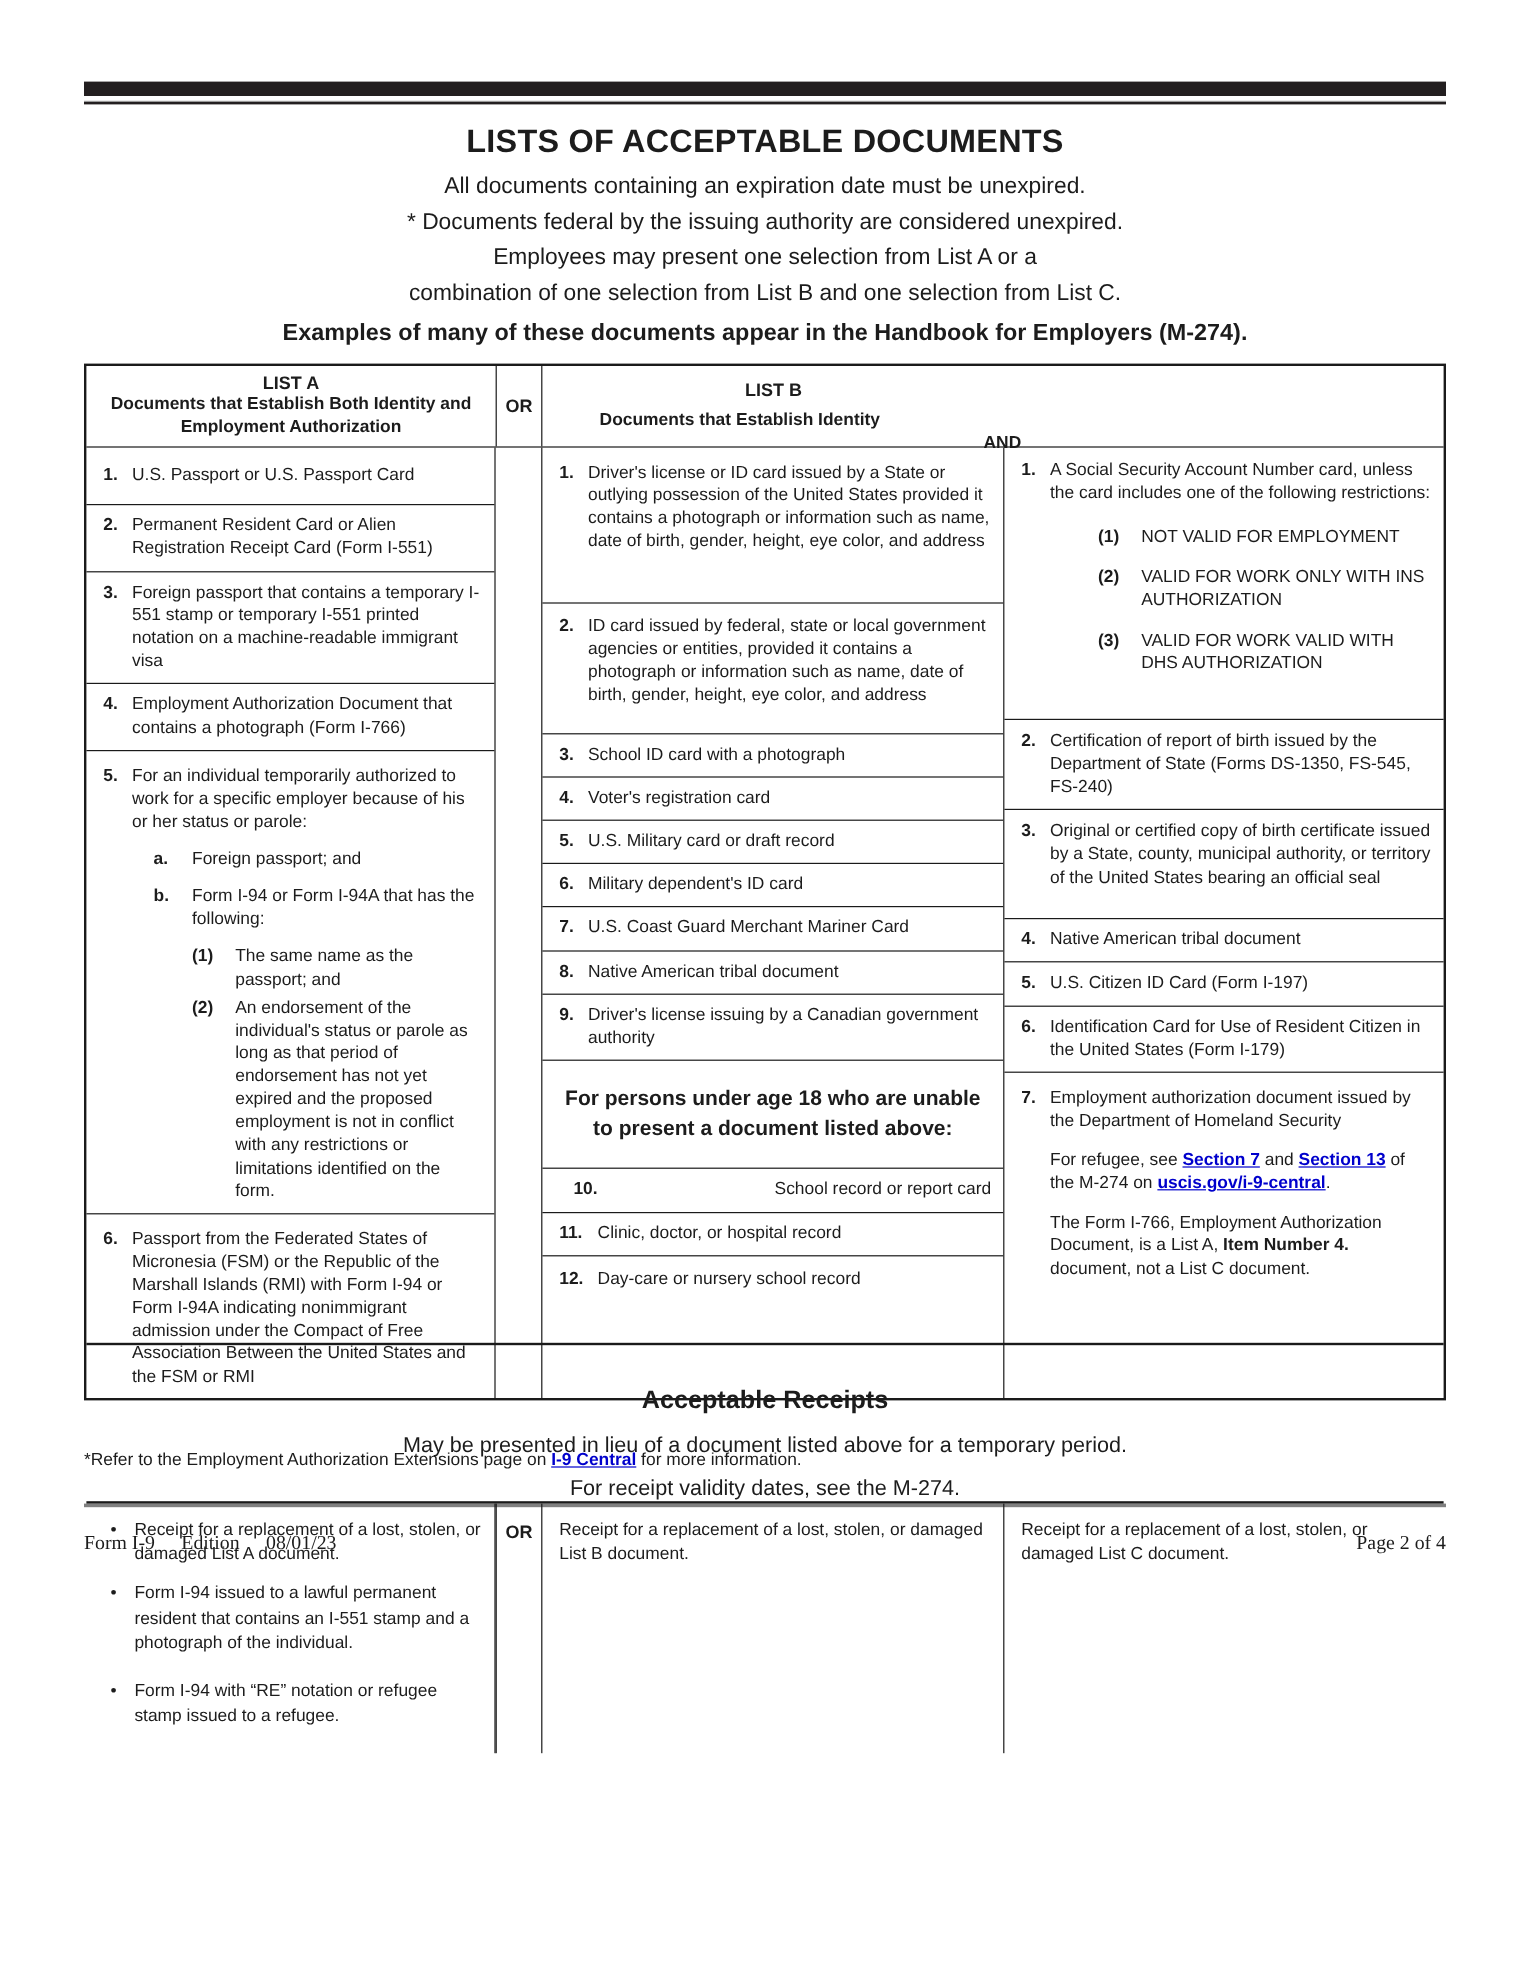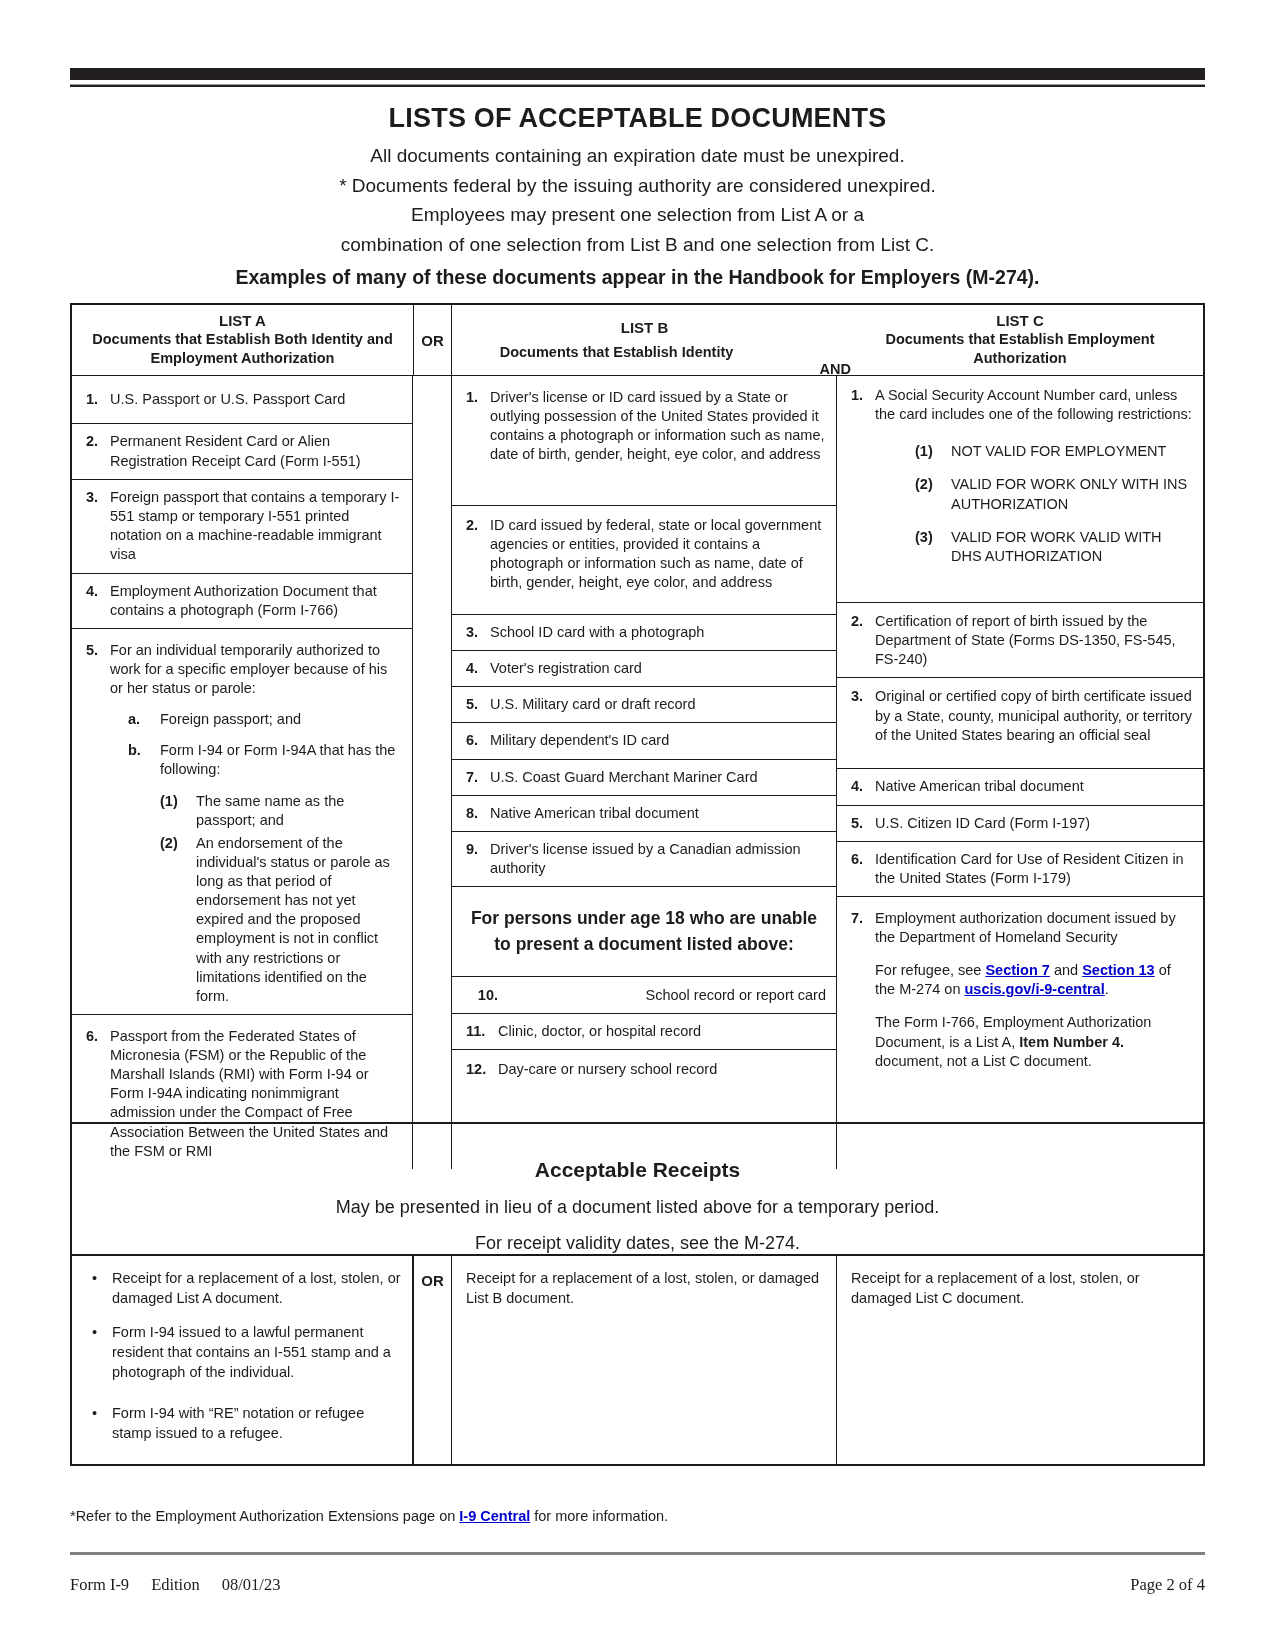--- a/index.html
+++ b/index.html
@@ -15,21 +15,21 @@
   .topbar { height:12px; background:#231f20; }
   .topline { margin-top:4px; border-top:1px solid #9a9a9a; border-bottom:2px solid #231f20; height:3px; }
 
   
   .titleblock { text-align:center; margin-top:16px; }
   .main-title { font-size:27px; font-weight:bold; letter-spacing:.2px; }
   .sub { font-size:19px; margin-top:8px; line-height:1.45; }
   .sub-bold { font-size:19.5px; font-weight:bold; margin-top:8px; }
 
   
-  .tbl { margin-top:14px; width:1135px; height:1163px; border:2px solid #1a1a1a; display:flex; flex-direction:column; }
+  .tbl { margin-top:14px; width:1135px; height:864px; border:2px solid #1a1a1a; display:flex; flex-direction:column; }
   .hdr-row { display:grid; grid-template-columns:341px 39px 751px; height:102px; border-bottom:1px solid #1a1a1a; }
   .hd-cell { display:flex; flex-direction:column; justify-content:space-evenly; text-align:center; padding:6px 8px; }
   .hd-title { font-size:15px; font-weight:bold; }
   .hd-sub { font-size:14.5px; font-weight:bold; line-height:1.3; }
   .or-col { border-left:1px solid #1a1a1a; border-right:1px solid #1a1a1a; display:flex; align-items:center; justify-content:center; font-weight:bold; font-size:15px; }
   .bc-wrap { display:flex; }
   .b-head { width:385px; position:relative; }
   .c-head { width:366px; }
   .and-label { position:absolute; top:56px; right:-14px; font-weight:bold; font-size:14.5px; z-index:2; }
 
@@ -101,24 +101,20 @@
         <div class="hd-title">LIST A</div>
         <div class="hd-sub">Documents that Establish Both Identity and Employment Authorization</div>
       </div>
       <div class="or-col">OR</div>
       <div class="bc-wrap">
         <div class="hd-cell b-head">
           <div class="hd-title">LIST B</div>
           <div class="hd-sub" style="padding-right:56px;">Documents that Establish Identity</div>
           <span class="and-label">AND</span>
         </div>
-        <div class="hd-cell c-head">
-          <div class="hd-title">LIST C</div>
-          <div class="hd-sub">Documents that Establish Employment Authorization</div>
-        </div>
       </div>
     </div>
 
     <div class="body-row">
 
       <div class="colstack col-a">
         <div class="cell vc" style="min-height:48px;">
           <div class="item">
               <span class="num">1.</span>
               <span class="txt">U.S. Passport or U.S. Passport Card</span>
@@ -219,21 +215,21 @@
         </div>
         <div class="cell vc" style="min-height:36px;">
           <div class="item">
               <span class="num">8.</span>
               <span class="txt">Native American tribal document</span>
             </div>
         </div>
         <div class="cell" style="min-height:48px;">
           <div class="item">
               <span class="num">9.</span>
-              <span class="txt">Driver's license issued by a Canadian admission authority</span>
+              <span class="txt">Driver's license issuing by a Canadian government authority</span>
             </div>
         </div>
         <div class="cell minor-head vc" style="min-height:90px;">For persons under age 18 who are unable to present a document listed above:</div>
         <div class="cell vc" style="min-height:37px;text-align:right;">
           <div class="item">
               <span class="num" style="width:32px;">10.</span>
               <span class="txt">School record or report card</span>
             </div>
         </div>
         <div class="cell vc" style="min-height:36px;">

